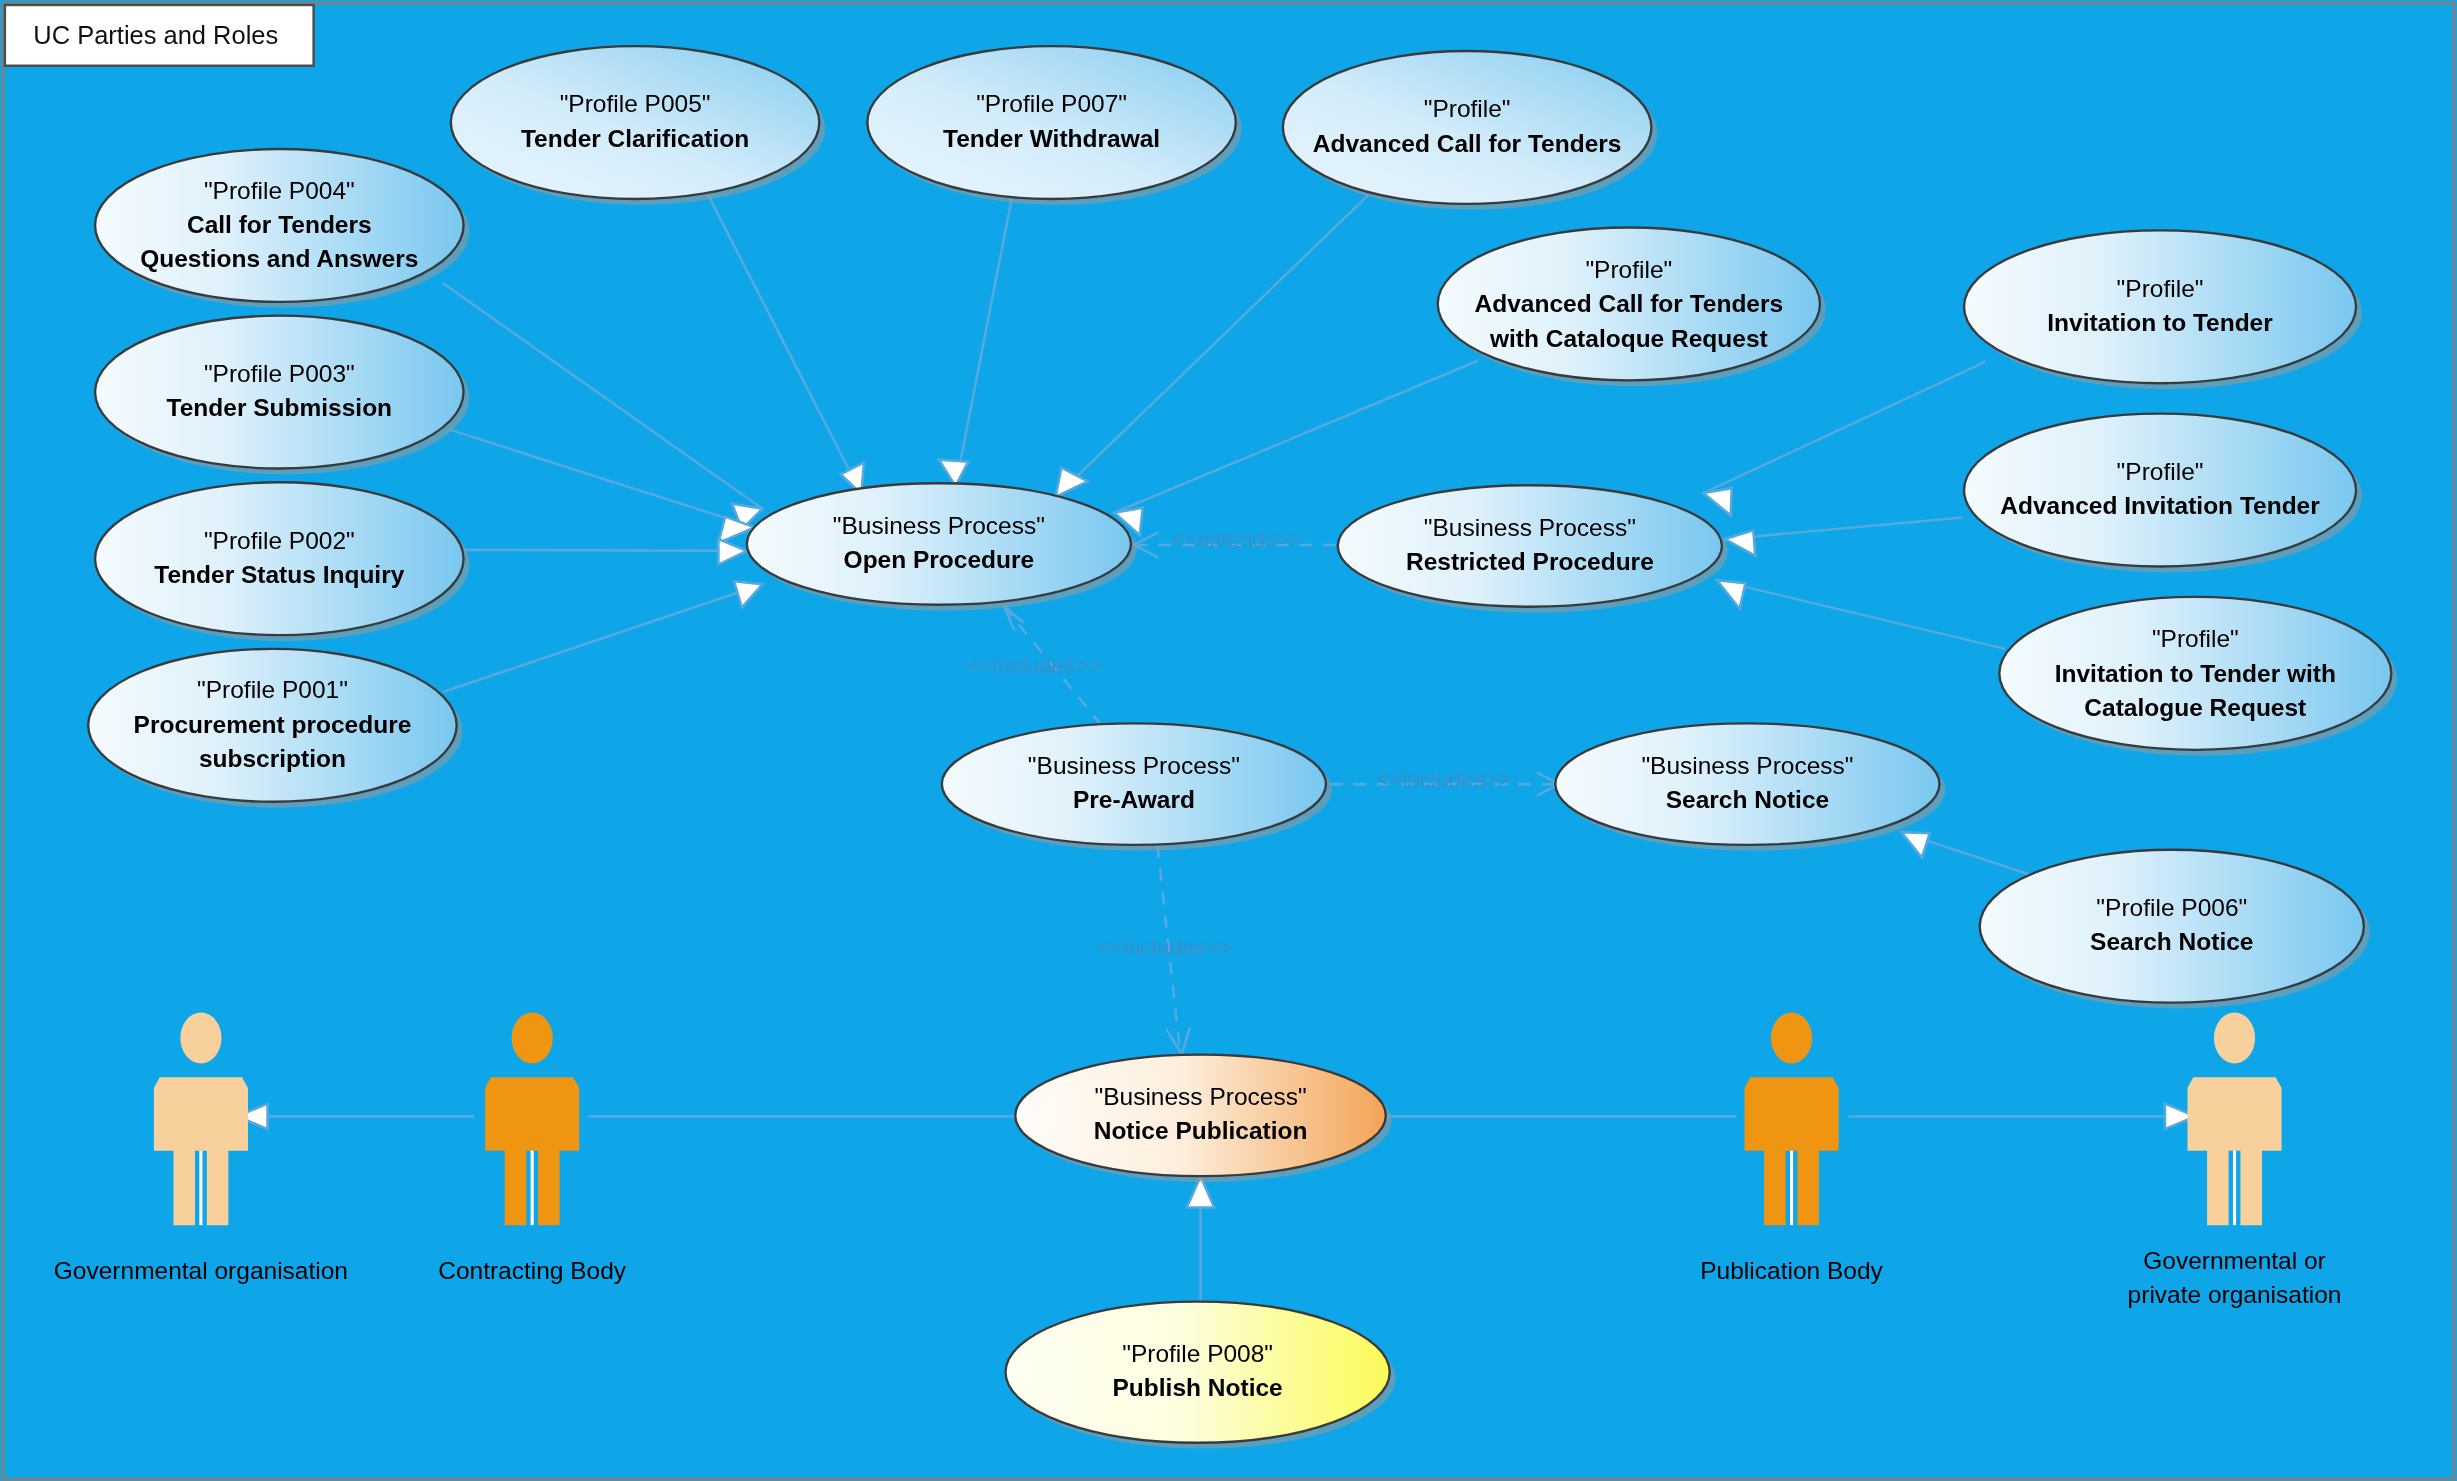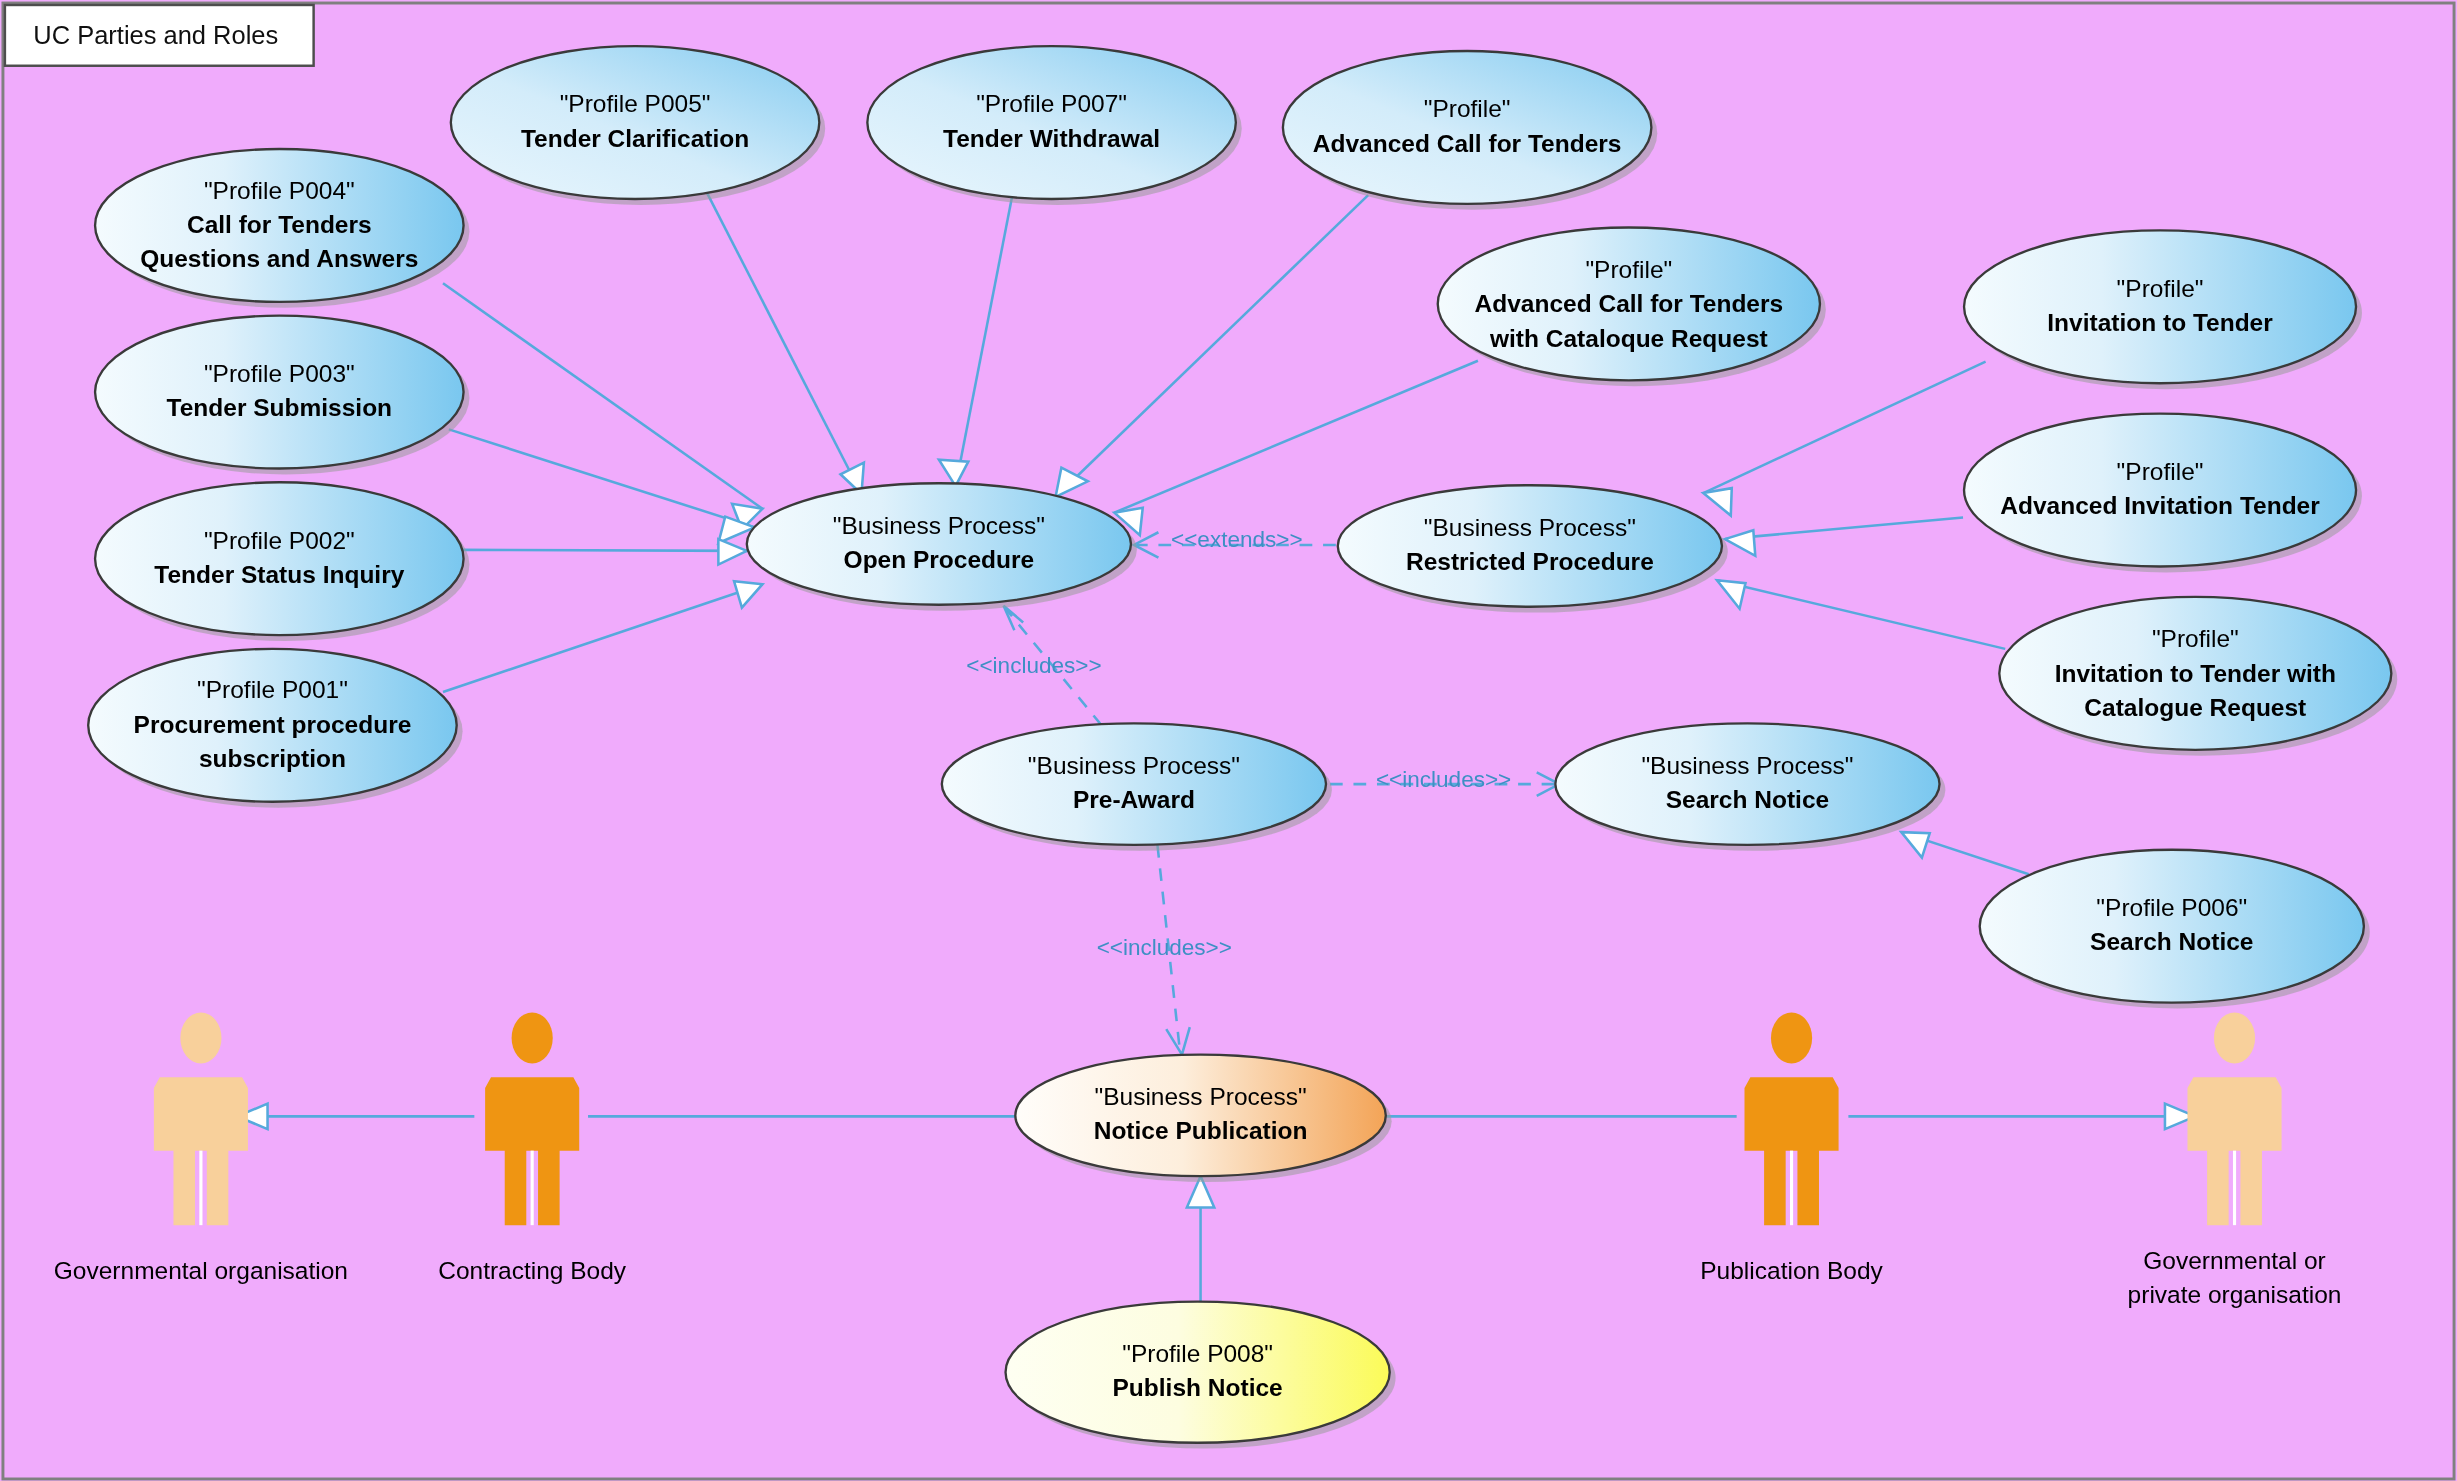--- a/index.html
+++ b/index.html
@@ -8,21 +8,21 @@
     padding: 0;
     background: #ffffff;
   }
   body {
     font-family: "Liberation Sans", sans-serif;
   }
   #diagram-root {
     position: relative;
     width: 2457px;
     height: 1482px;
-    background: #f0abfc;
+    background: #0ea5e9;
     overflow: hidden;
   }
   svg.canvas {
     position: absolute;
     left: 0;
     top: 0;
     width: 2457px;
     height: 1482px;
     display: block;
   }

